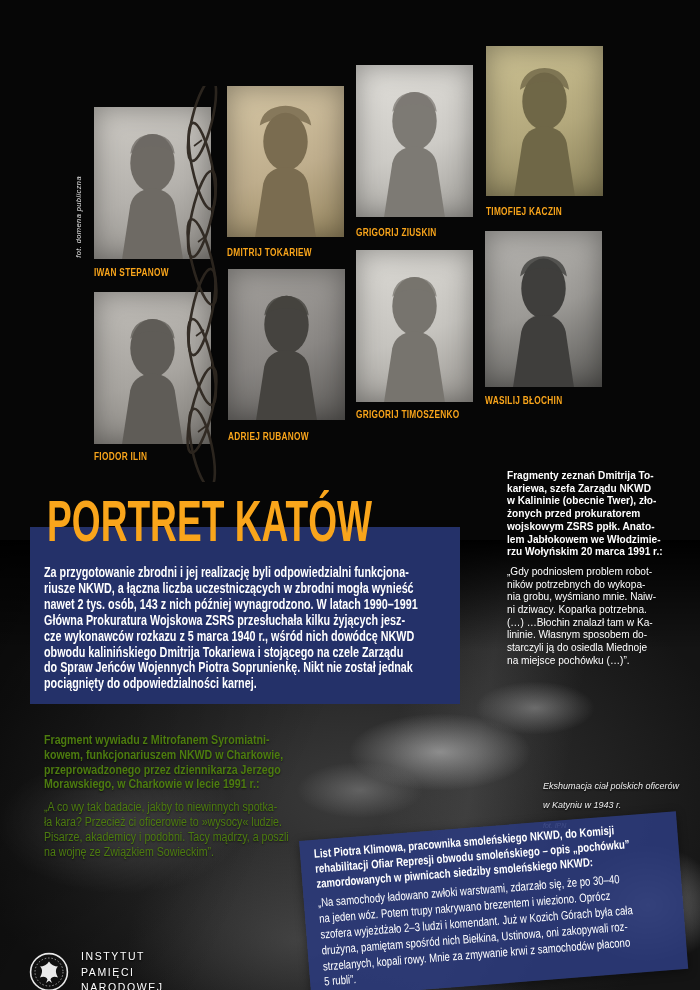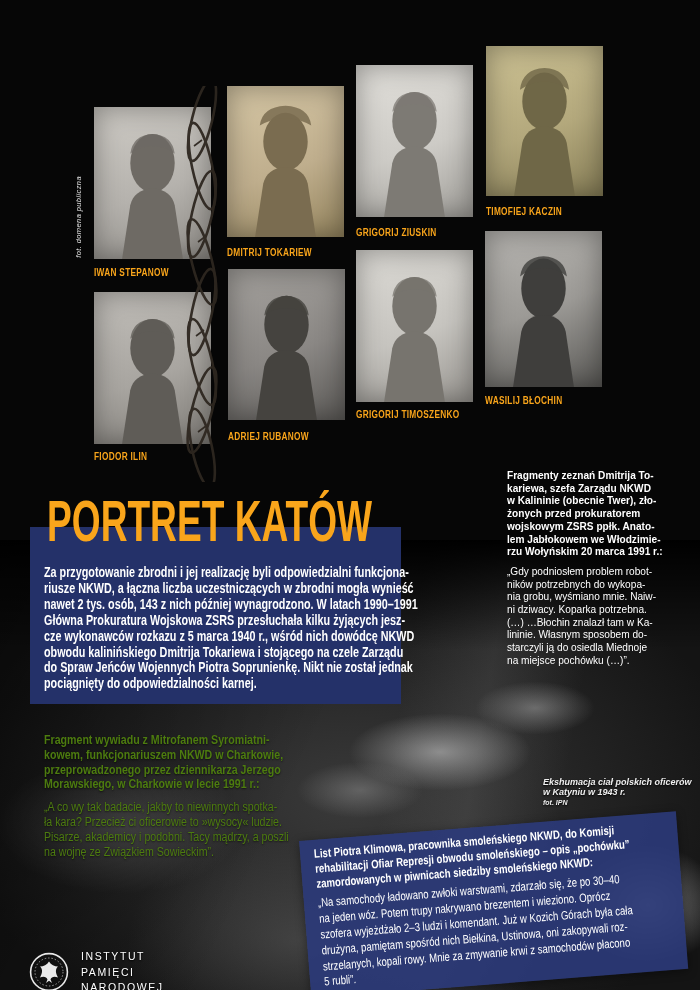--- a/index.html
+++ b/index.html
@@ -41,43 +41,43 @@
   .n1{left:94px;top:266px;} .n2{left:227px;top:246px;} .n3{left:356px;top:226px;} .n4{left:486px;top:205px;}
   .n5{left:94px;top:450px;} .n6{left:228px;top:430px;} .n7{left:356px;top:408px;} .n8{left:485px;top:394px;}
   
   .wire{position:absolute;left:176px;top:86px;z-index:3;pointer-events:none;}
   
   .vert-credit{
     position:absolute;left:74px;top:176px;z-index:2;color:#e3e3e3;font-size:7.5px;font-style:italic;
     writing-mode:vertical-rl;transform:rotate(180deg);letter-spacing:.4px;
   }
   
-  .main-box{position:absolute;left:30px;top:527px;width:371px;height:177px;background:#243169;z-index:5;}
+  .main-box{position:absolute;left:30px;top:527px;width:430px;height:177px;background:#243169;z-index:5;}
   .title{
     position:absolute;left:47px;top:492px;z-index:6;color:#F9A51B;
     font-size:58px;font-weight:800;line-height:1;white-space:nowrap;
     transform:scaleX(.64);transform-origin:left top;letter-spacing:0;
   }
   .intro{
     position:absolute;left:14px;top:38px;width:550px;color:#fff;
     font-size:14px;font-weight:700;line-height:15.9px;
     transform:scaleX(.77);transform-origin:left top;
   }
   .pre{white-space:pre-line;}
   
   .right-col{position:absolute;left:507px;top:469px;width:200px;z-index:4;color:#fff;}
   .right-col .heading{font-weight:700;font-size:11.5px;line-height:12.7px;width:180px;transform:scaleX(.88);transform-origin:left top;}
   .right-col .quote{margin-top:7px;font-weight:400;font-size:11.5px;line-height:12.7px;width:180px;transform:scaleX(.88);transform-origin:left top;}
   
   .left-col{position:absolute;left:44px;top:733px;width:310px;z-index:4;color:#4d7c0f;text-shadow:0 1px 2px rgba(0,0,0,.6);}
   .left-col .heading{font-weight:700;font-size:12.5px;line-height:14.8px;width:300px;transform:scaleX(.85);transform-origin:left top;}
   .left-col .quote{margin-top:8px;font-weight:400;font-size:12.5px;line-height:14.8px;width:310px;transform:scaleX(.85);transform-origin:left top;}
   
-  .caption{position:absolute;left:543px;top:777px;z-index:4;color:#efefef;font-style:italic;font-weight:700;
-    font-size:9px;line-height:10px;text-shadow:0 1px 2px #000;}
+  .caption{position:absolute;left:543px;top:777px;z-index:4;color:#efefef;font-style:italic;font-weight:400;
+    font-size:9px;line-height:19px;text-shadow:0 1px 2px #000;}
   .caption .credit{font-size:7px;margin-top:1px;}
   
   .bottom-box{
     position:absolute;left:299px;top:841px;width:378px;height:158px;box-sizing:border-box;
     padding:7px 14px;background:rgba(43,58,122,.9);z-index:5;color:#fff;
     transform:rotate(-4.5deg);transform-origin:left top;
     box-shadow:0 2px 10px rgba(0,0,0,.4);
   }
   .bottom-box .heading{font-weight:700;font-size:12px;line-height:14.8px;width:437px;transform:scaleX(.8);transform-origin:left top;}
   .bottom-box .quote{margin-top:5px;font-weight:400;font-size:12px;line-height:15.8px;width:437px;transform:scaleX(.8);transform-origin:left top;}

